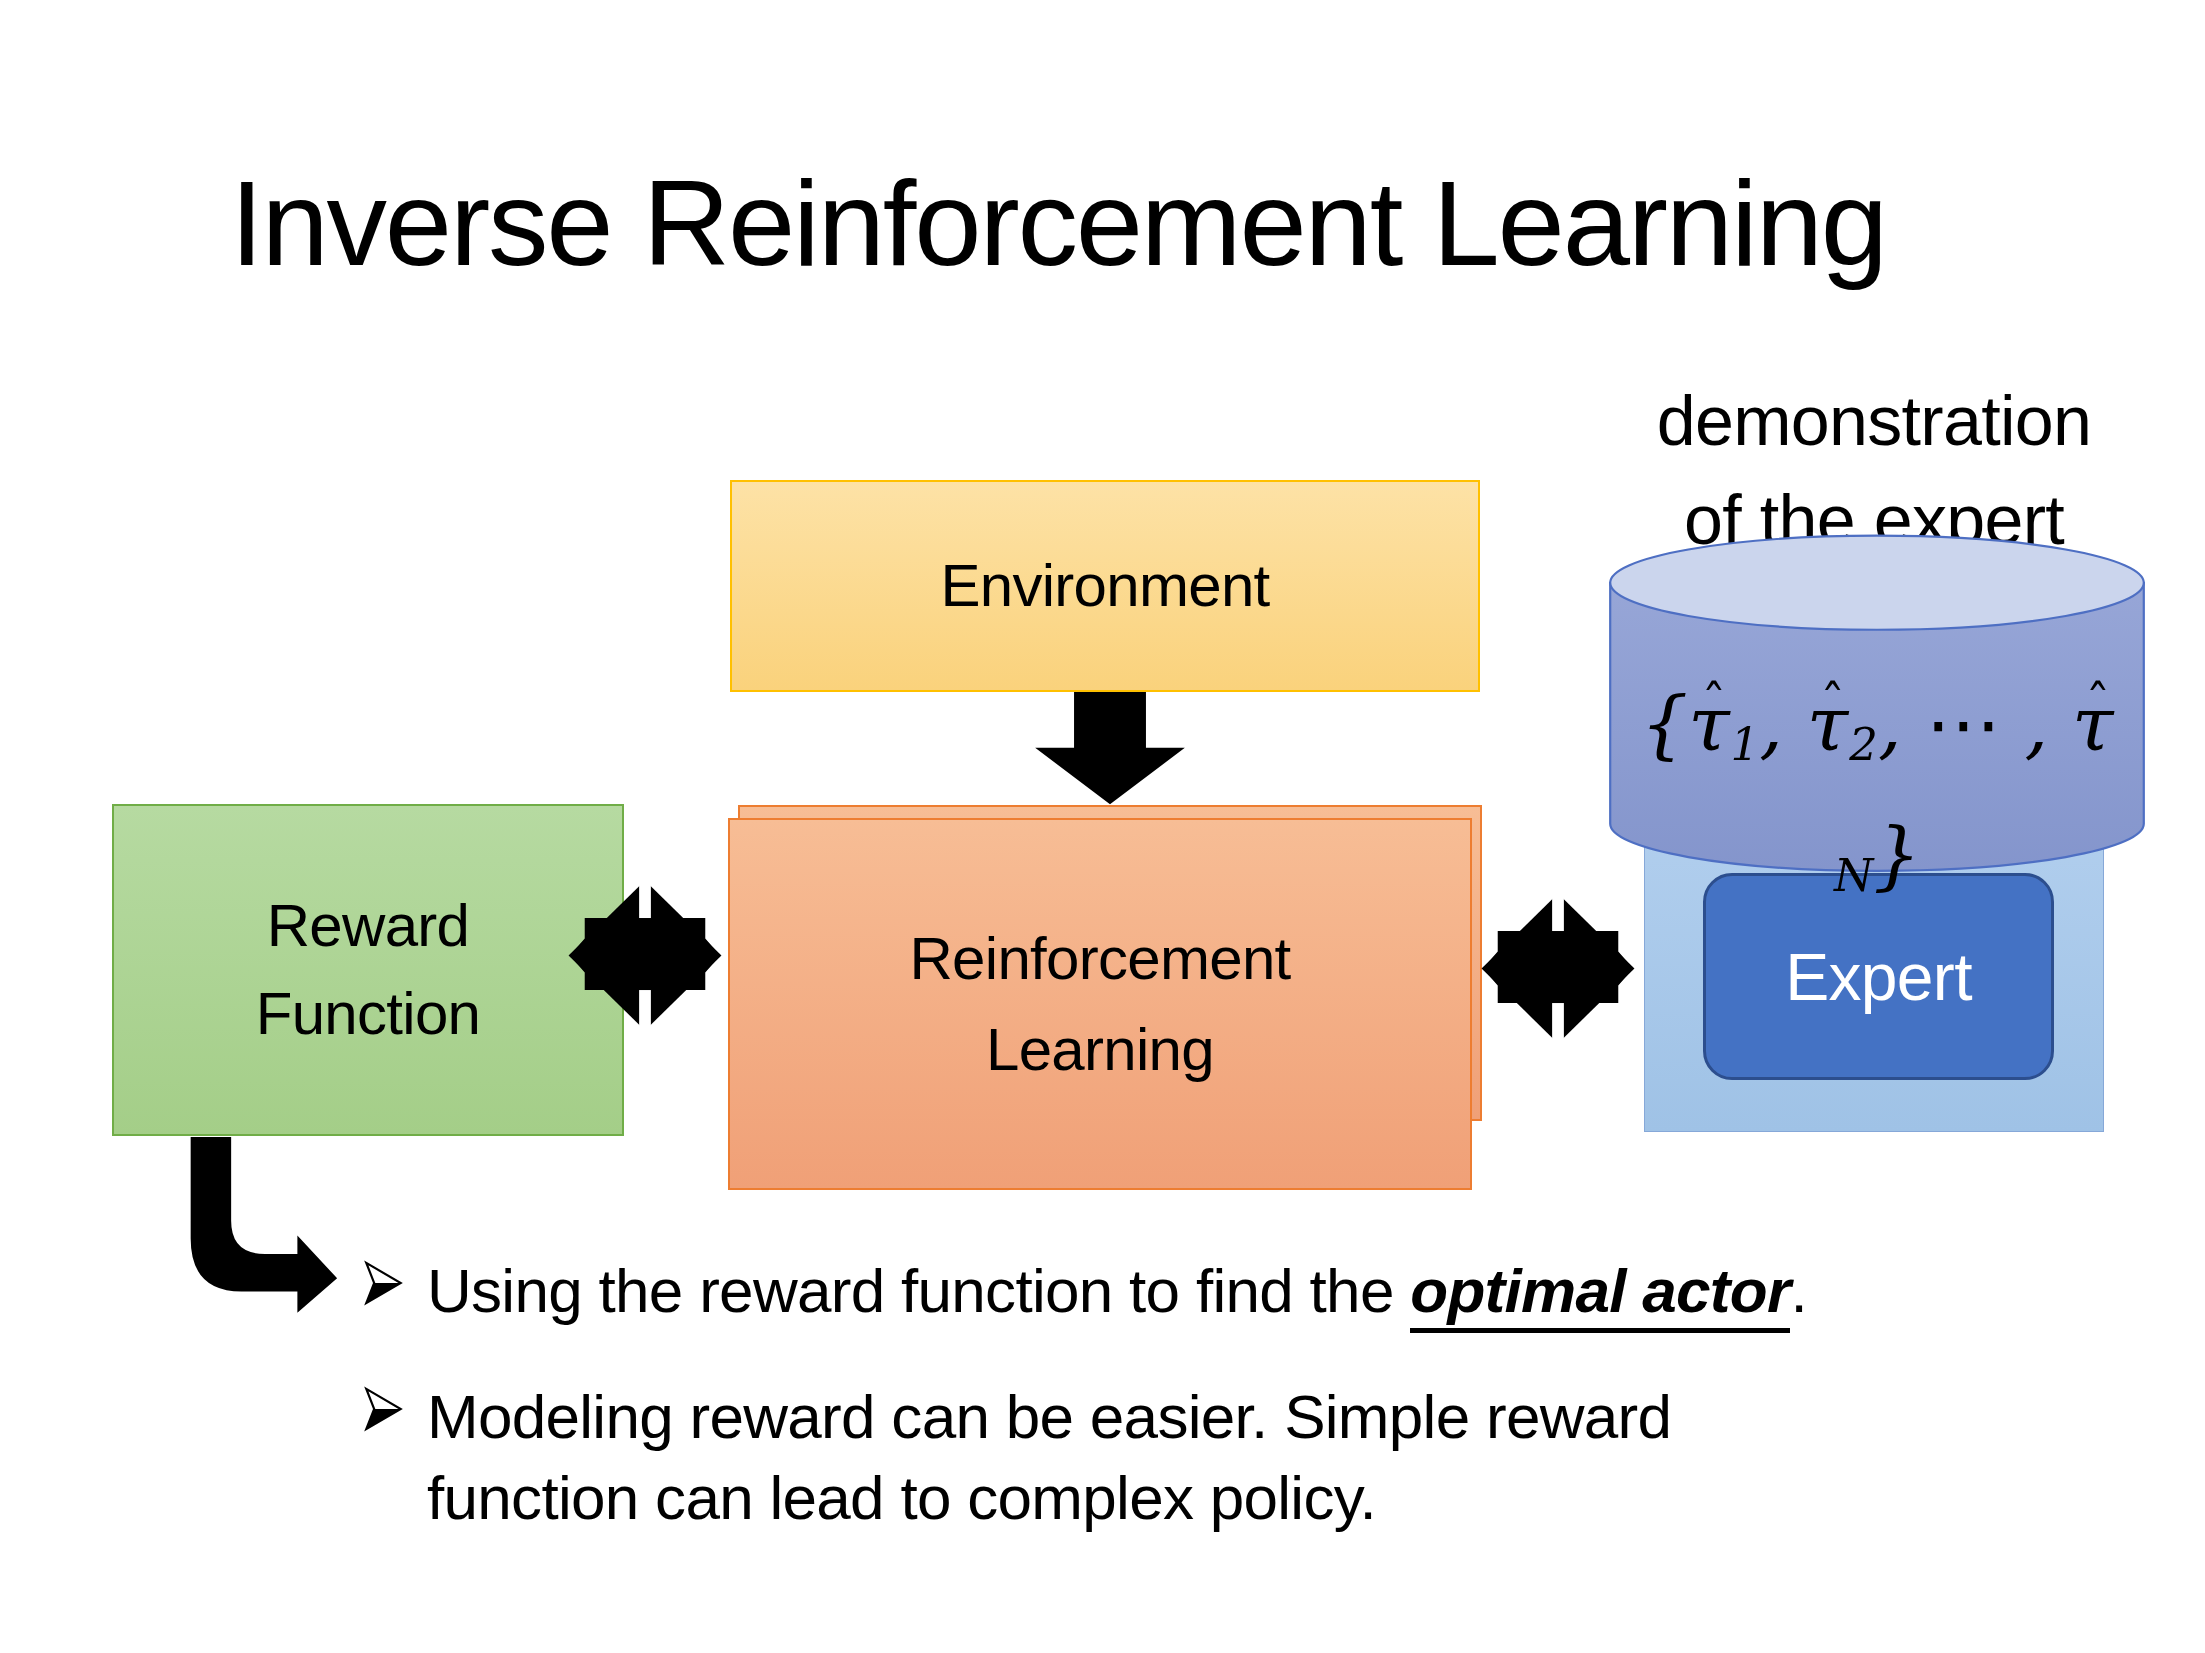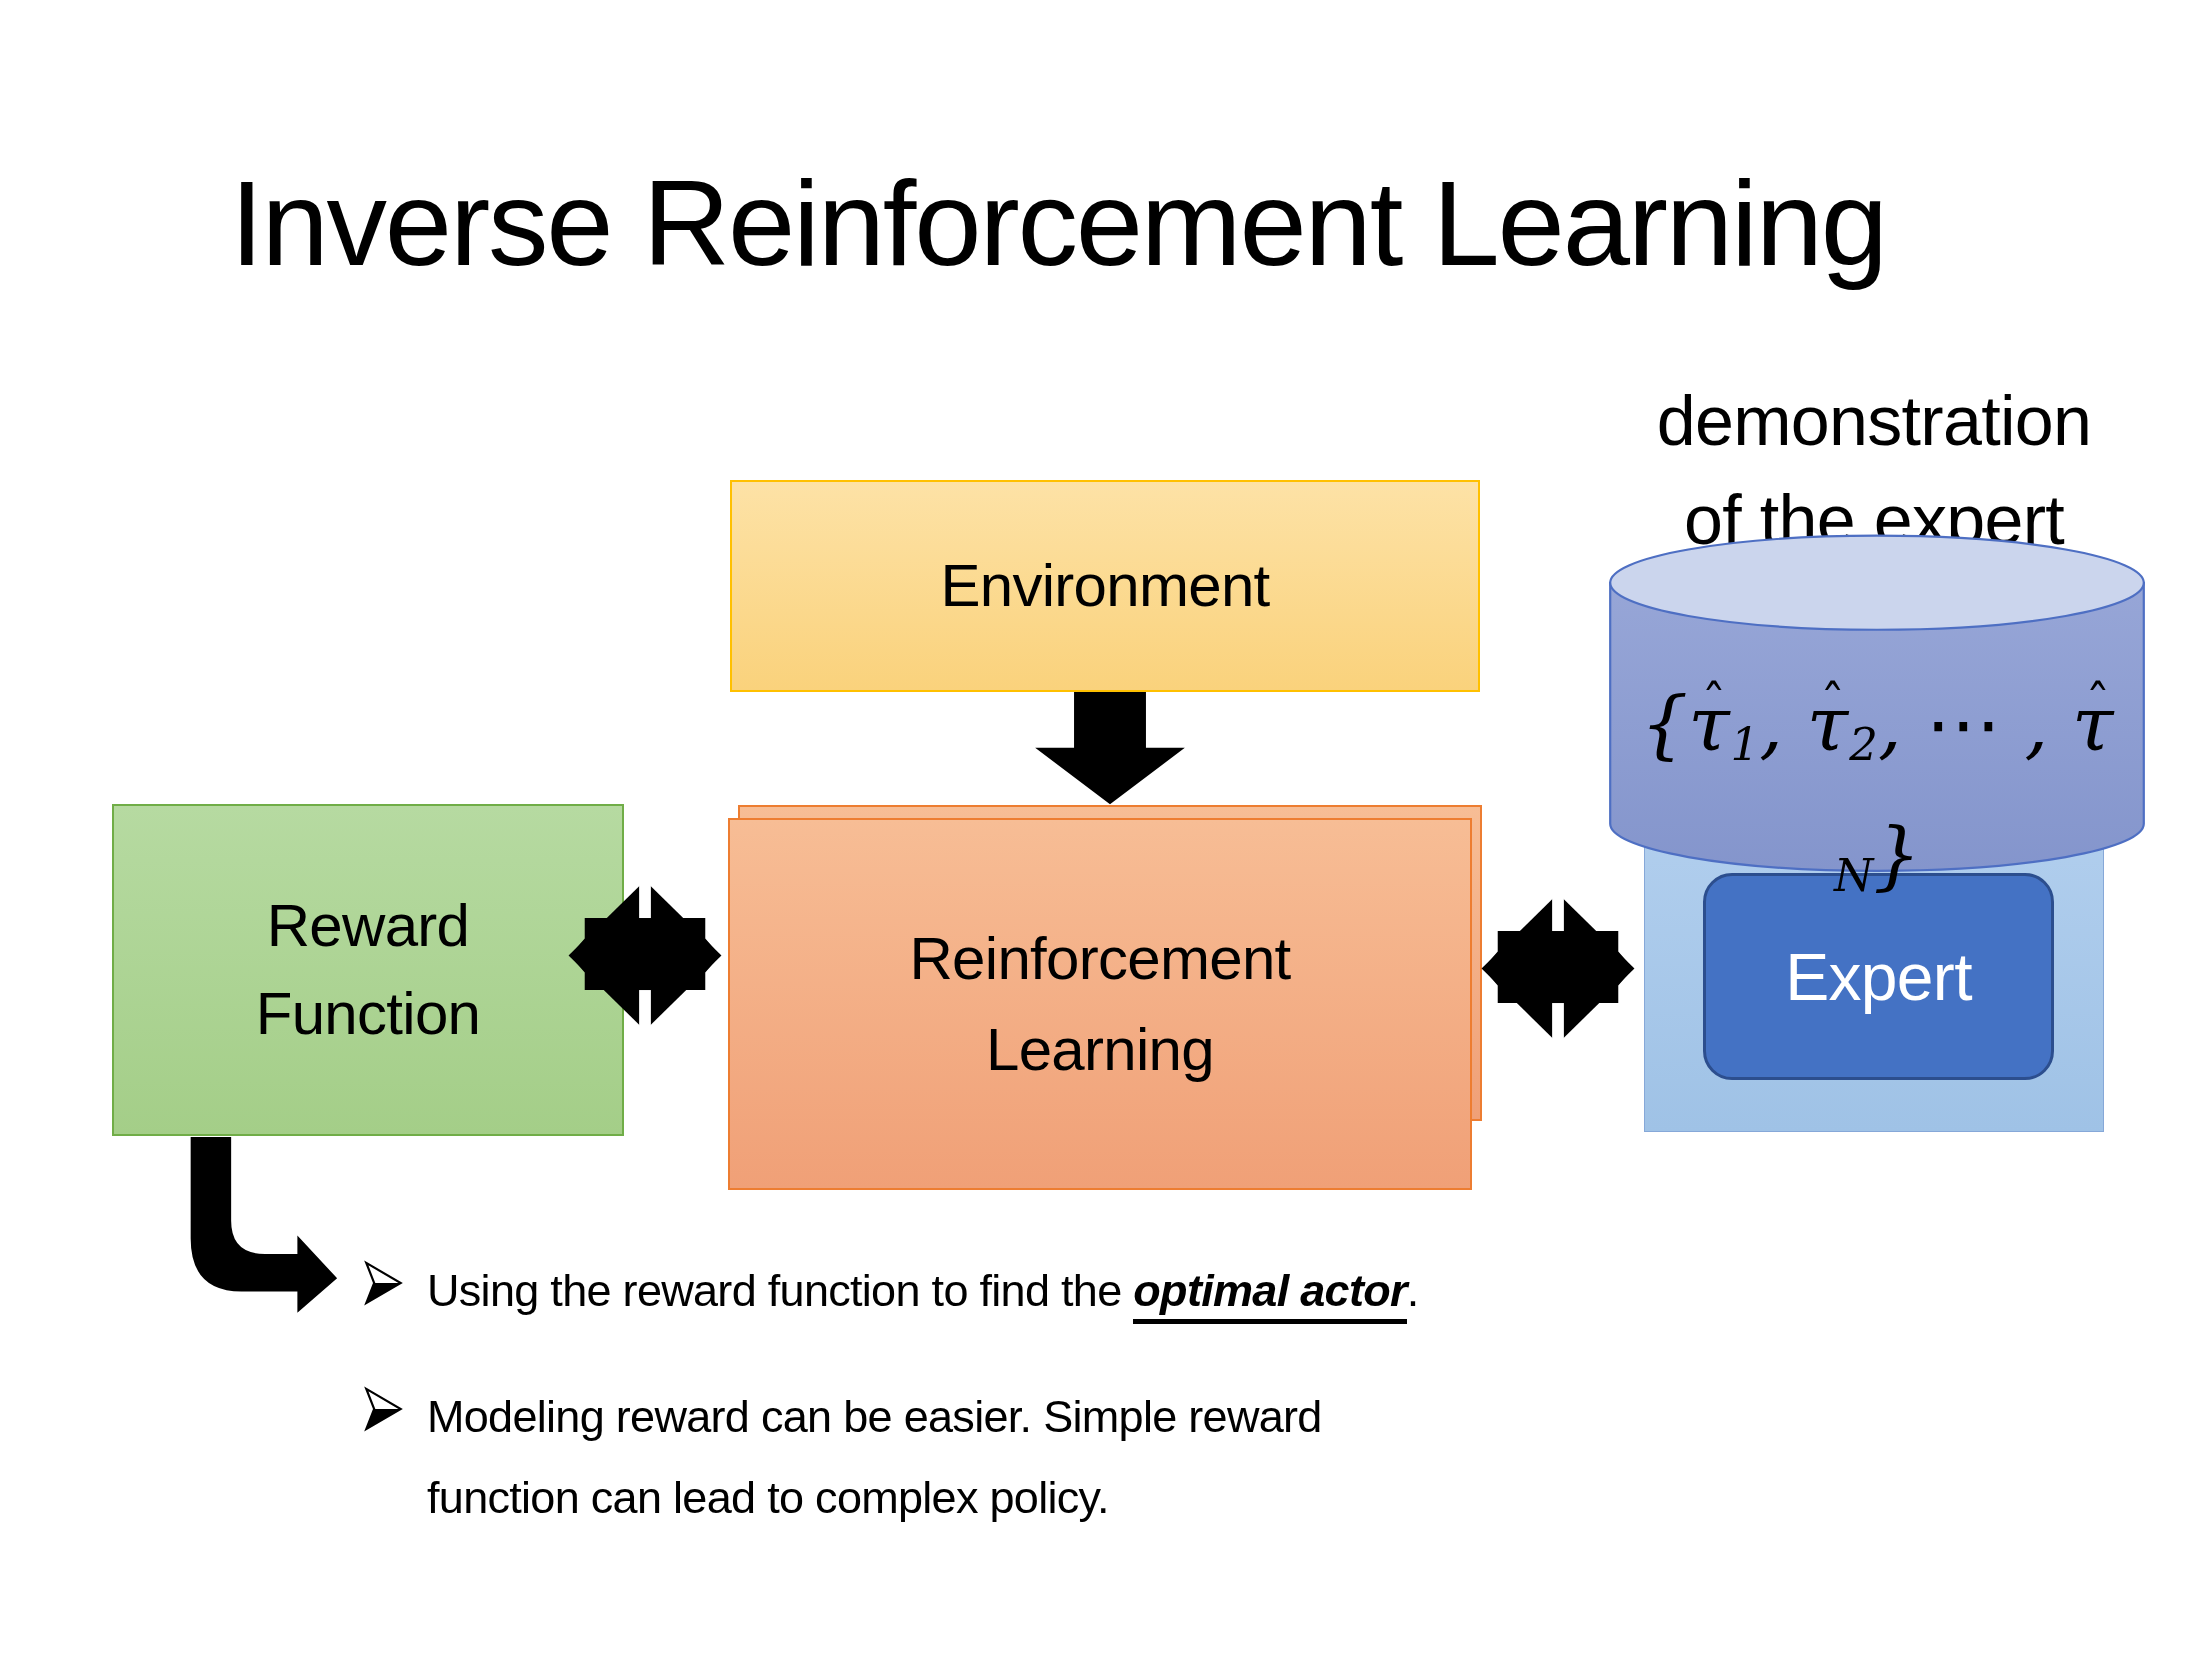--- a/index.html
+++ b/index.html
@@ -46,21 +46,21 @@
        font-size:75px;line-height:110px;}
   .tau{position:relative;display:inline-block;}
   .hat{position:absolute;left:62%;transform:translateX(-50%);top:-0.40em;font-size:0.66em;font-style:normal;}
   .fsub{font-size:0.6em;vertical-align:-0.22em;margin-left:0.02em;}
 
   .ink{fill:var(--arrow);}
   .gap{fill:var(--bg,#ffffff);}
   svg.abs{overflow:visible;}
 
   .bullet{display:flex;align-items:flex-start;}
-  .bullet .btext{font-size:45px;line-height:81px;letter-spacing:-0.7px;white-space:nowrap;}
+  .bullet .btext{font-size:62px;line-height:81px;letter-spacing:-0.7px;white-space:nowrap;}
   .b1{left:362px;top:1250px;}
   .b2{left:362px;top:1376px;}
   .bmark{flex:0 0 auto;margin:10.3px 22px 0 0;}
   .bmark .outline{fill:var(--bg,#fff);stroke:var(--ink,#000);stroke-width:3;stroke-linejoin:miter;}
   .bmark .half{fill:var(--ink,#000);}
   .em{font-weight:bold;font-style:italic;border-bottom:5.9px solid var(--ink,#000);padding-bottom:2.9px;}
 </style>
 </head>
 <body>
 

